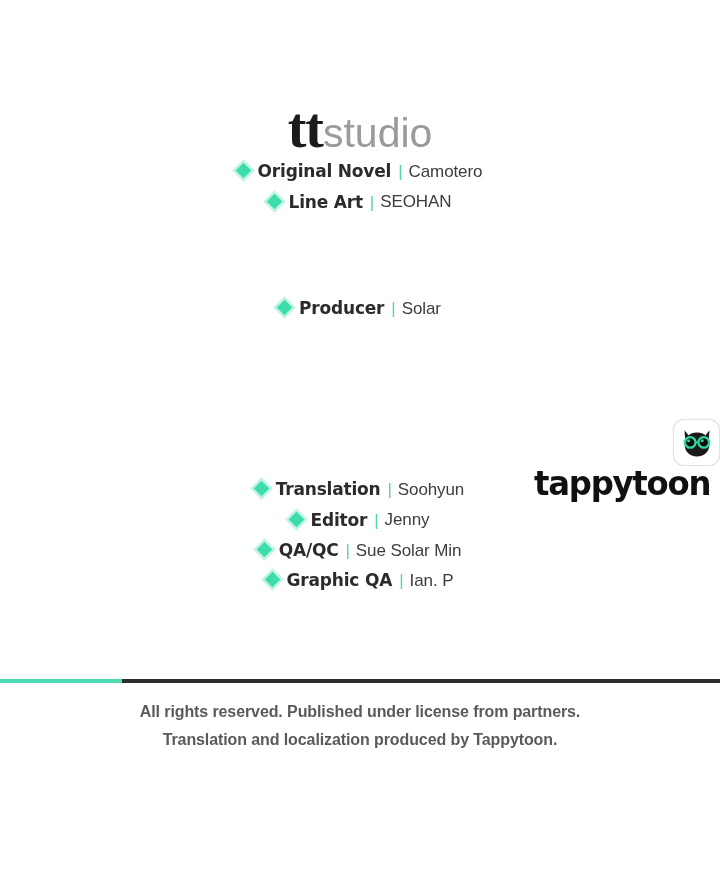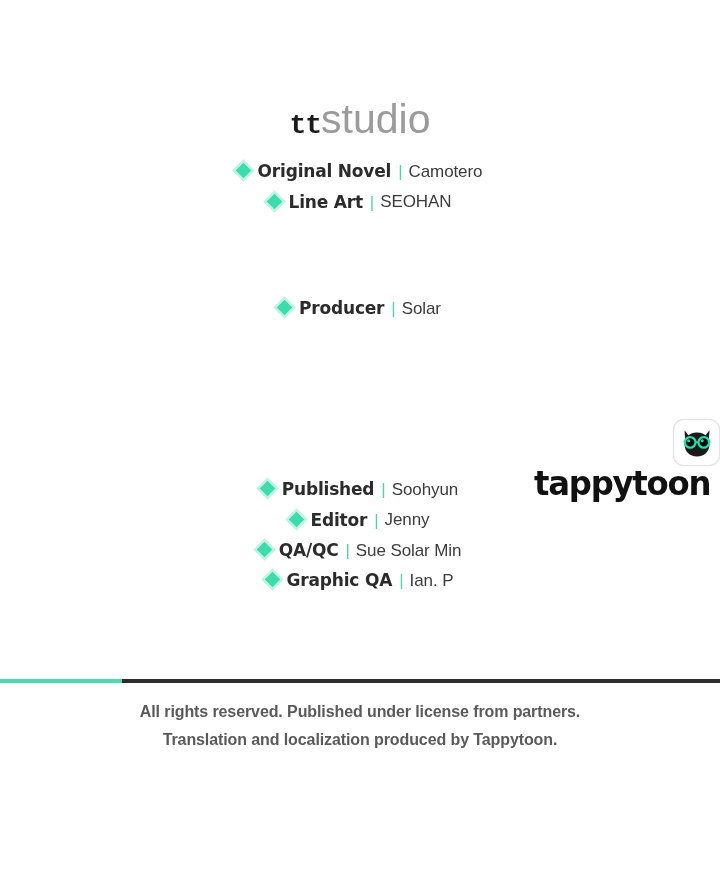--- a/index.html
+++ b/index.html
@@ -25,23 +25,23 @@
   
   .studio-logo {
     position: absolute;
     top: 96px;
     left: 0;
     width: 720px;
     text-align: center;
     white-space: nowrap;
   }
   .studio-logo .tt {
-    font-family: Liberation Mono, monospace;
-    font-weight: bold;
-    font-size: 28px;
+    font-family: Liberation Serif, serif;
+    font-weight: bold;
+    font-size: 56px;
     color: #1b1b1b;
     letter-spacing: -1px;
   }
   .studio-logo .word {
     font-family: "Liberation Sans", sans-serif;
     font-weight: normal;
     font-size: 41px;
     color: #9b9b9b;
     letter-spacing: 0px;
   }
@@ -222,21 +222,21 @@
 
         <rect x="3.6" y="14.6" width="2.6" height="2.0" fill="#2fd9a5"></rect>
         <rect x="27.8" y="14.6" width="2.6" height="2.0" fill="#2fd9a5"></rect>
       </svg>
     </div>
     <div class="tt-wordmark">tappytoon</div>
   </div>
 
   <div class="credits credits-bottom">
     <div class="credit-row">
-      <span class="diamond"></span><span class="role">Published</span><span class="sep">|</span><span class="person">Soohyun</span>
+      <span class="diamond"></span><span class="role">Translation</span><span class="sep">|</span><span class="person">Soohyun</span>
     </div>
     <div class="credit-row">
       <span class="diamond"></span><span class="role">Editor</span><span class="sep">|</span><span class="person">Jenny</span>
     </div>
     <div class="credit-row">
       <span class="diamond"></span><span class="role">QA/QC</span><span class="sep">|</span><span class="person">Sue Solar Min</span>
     </div>
     <div class="credit-row">
       <span class="diamond"></span><span class="role">Graphic QA</span><span class="sep">|</span><span class="person">Ian. P</span>
     </div>

